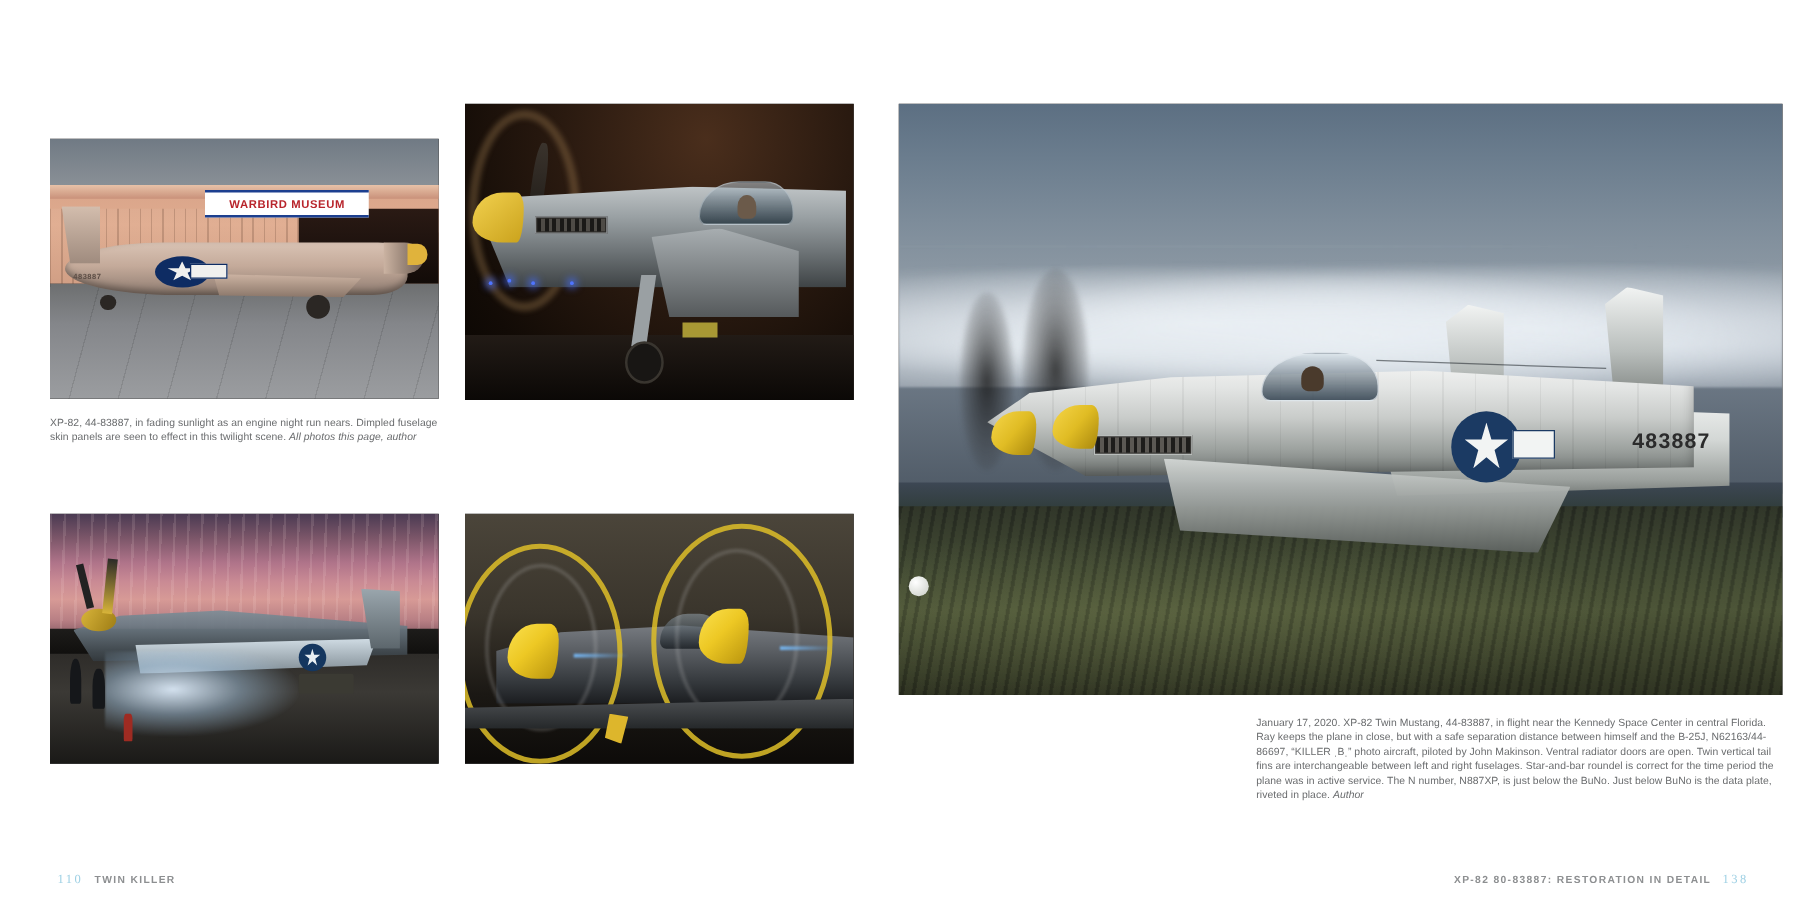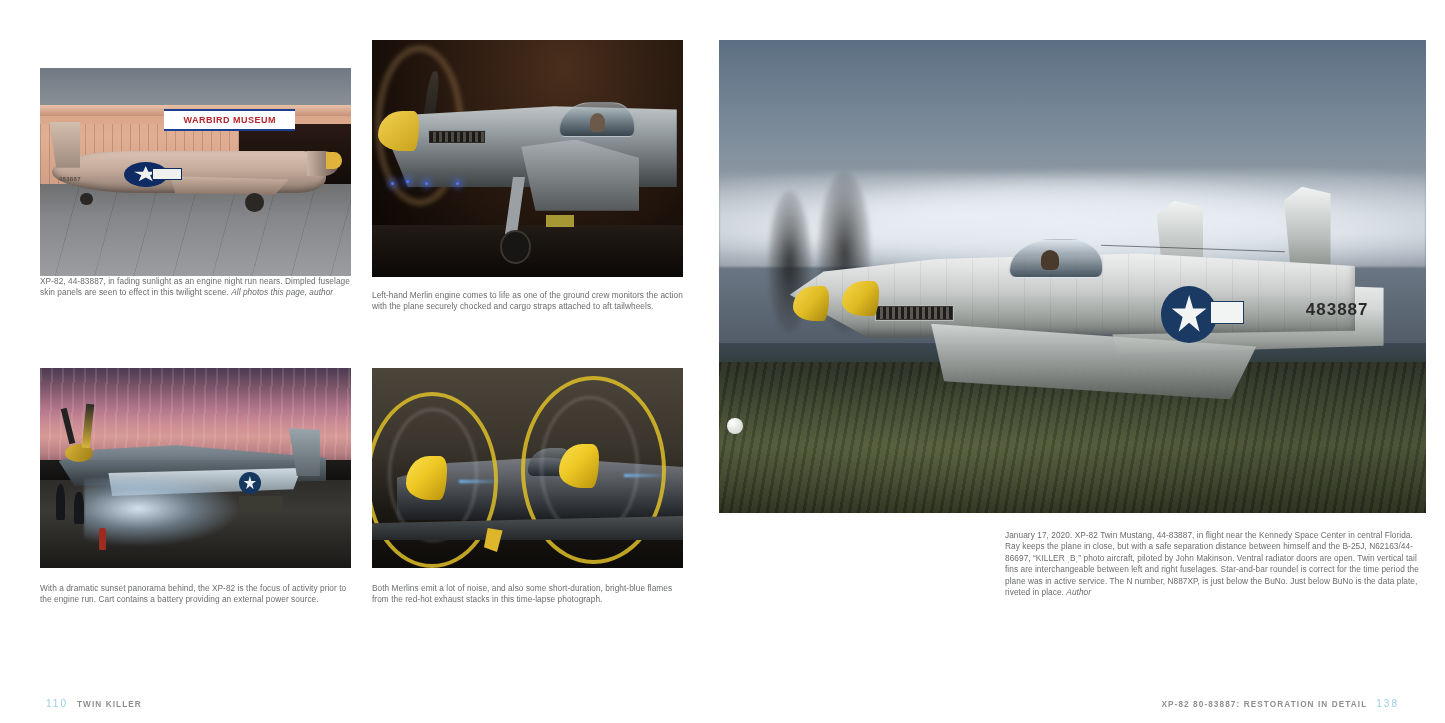--- a/index.html
+++ b/index.html
@@ -14,20 +14,21 @@
     overflow: hidden;
     font-family: "Liberation Sans", sans-serif;
     -webkit-font-smoothing: antialiased;
   }
 
   
   .spread {
     position: absolute;
     inset: 0;
     background: #ffffff;
+    margin-top: 43px;
   }
 
   
   .photo {
     position: absolute;
     overflow: hidden;
     background: #111;
   }
   .photo .scene {
     position: absolute;
@@ -473,21 +474,21 @@
   
   .caption {
     position: absolute;
     color: #6a6c6e;
     font-size: 8.3px;
     line-height: 11.4px;
     font-family: "Liberation Sans", sans-serif;
     letter-spacing: .05px;
   }
   .caption i { font-style: italic; }
-  .cap1 { left: 40px; top: 276px; width: 316px; }
+  .cap1 { left: 40px; top: 290px; width: 316px; }
   .cap2 { left: 372px; top: 290px; width: 315px; }
   .cap3 { left: 40px; top: 583px; width: 316px; }
   .cap4 { left: 372px; top: 583px; width: 315px; }
   .cap5 { left: 1005px; top: 530px; width: 425px; }
 
   
   .footer-left, .footer-right {
     position: absolute;
     bottom: 14px;
     font-size: 8.4px;
@@ -496,20 +497,21 @@
     display: flex;
     align-items: baseline;
     gap: 9px;
   }
   .footer-left  { left: 46px; }
   .footer-right { right: 46px; }
   .folio {
     color: #9ed0e4;
     font-size: 10px;
     letter-spacing: 2px;
+    font-family: Liberation Serif, serif;
   }
   .running-head {
     color: #8d8f91;
     font-weight: 600;
     letter-spacing: 1.1px;
     font-size: 8.2px;
   }
 </style>
 </head>
 <body>
@@ -559,23 +561,20 @@
       <div class="strut"></div>
       <div class="wheel"></div>
       <div class="chock"></div>
       <div class="bluelight bl1"></div>
       <div class="bluelight bl2"></div>
       <div class="bluelight bl3"></div>
       <div class="bluelight bl4"></div>
     </div>
   </div>
 
-  <div class="caption cap2">
-    <span>Left-hand Merlin engine comes to life as one of the ground crew monitors the action with the plane securely chocked and cargo straps attached to aft tailwheels.</span>
-  </div>
 
   <div class="photo p3">
     <div class="scene">
       <div class="sky"></div>
       <div class="treeline"></div>
       <div class="ground"></div>
       <div class="plane"></div>
       <div class="wing"></div>
       <div class="tail"></div>
       <div class="spinner"></div>
@@ -583,45 +582,39 @@
       <div class="blade2"></div>
       <div class="roundel"></div>
       <div class="glow"></div>
       <div class="cart"></div>
       <div class="person pp1"></div>
       <div class="person pp2"></div>
       <div class="extinguisher"></div>
     </div>
   </div>
 
-  <div class="caption cap3">
-    <span>With a dramatic sunset panorama behind, the XP-82 is the focus of activity prior to the engine run. Cart contains a battery providing an external power source.</span>
-  </div>
 
   <div class="photo p4">
     <div class="scene">
       <div class="bg"></div>
       <div class="fuselage"></div>
       <div class="canopy"></div>
       <div class="spinner s1"></div>
       <div class="spinner s2"></div>
       <div class="arc-inner left"></div>
       <div class="arc-inner right"></div>
       <div class="arc left"></div>
       <div class="arc right"></div>
       <div class="flame f1"></div>
       <div class="flame f2"></div>
       <div class="lowerwing"></div>
       <div class="yellowbit"></div>
     </div>
   </div>
 
-  <div class="caption cap4">
-    <span>Both Merlins emit a lot of noise, and also some short-duration, bright-blue flames from the red-hot exhaust stacks in this time-lapse photograph.</span>
-  </div>
 
   <div class="photo p5">
     <div class="scene">
       <div class="sky"></div>
       <div class="clouds"></div>
       <div class="horizon"></div>
       <div class="terrain"></div>
       <div class="dome"></div>
 
       <div class="propblur b1"></div>

